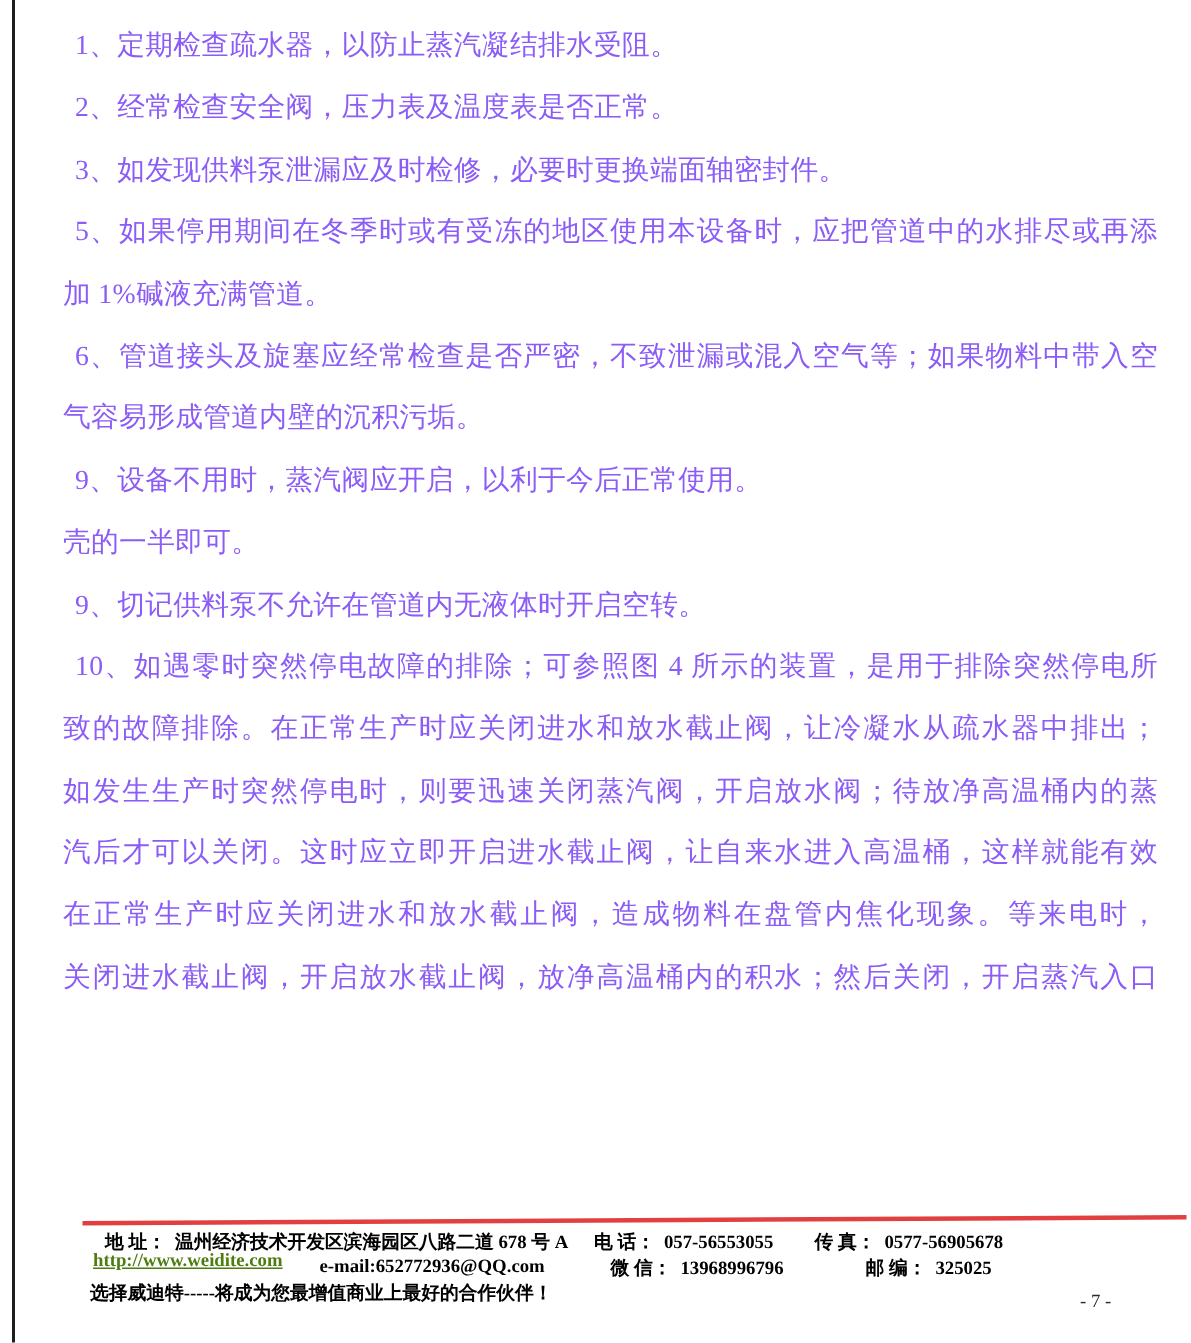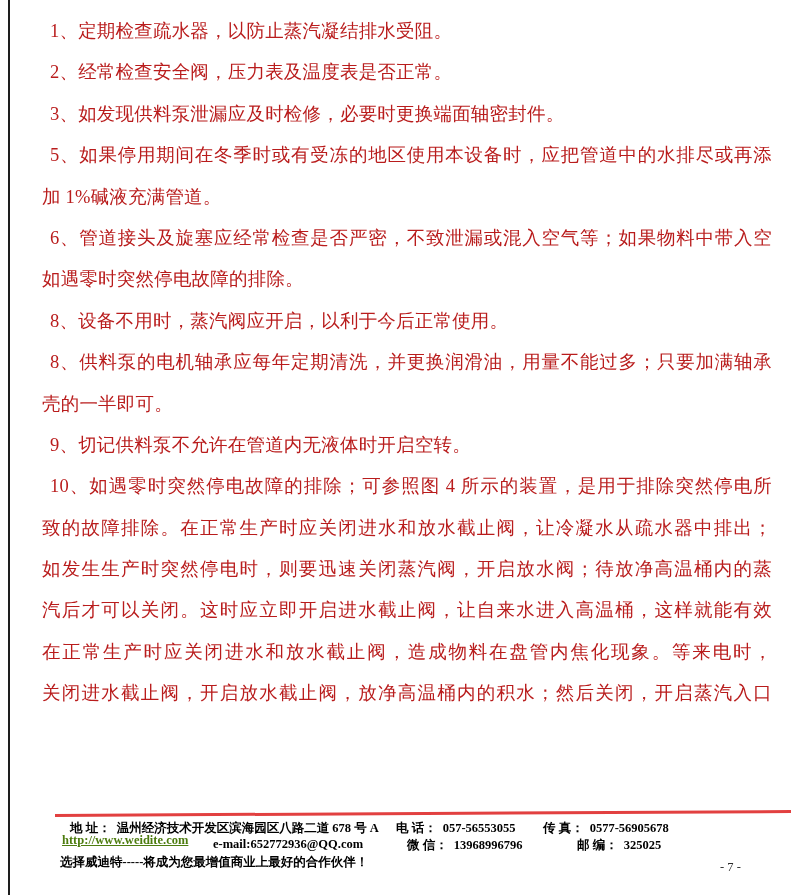--- a/index.html
+++ b/index.html
@@ -12,21 +12,21 @@
   }
   .scan-edge {
     position: absolute; left: 8px; top: 0; width: 2px; height: 895px;
     background: #1e1e1e;
   }
   .content {
     position: absolute; left: 42px; top: 11px; width: 730px;
   }
   .line {
     height: 41.4px; line-height: 41.4px;
-    font-size: 18.5px; color: #b91c1c;
+    font-size: 18.5px; color: #8b5cf6;
     letter-spacing: 0.2px;
     overflow: hidden;
   }
   .line.item { padding-left: 8px; }
   .line.full { text-align: justify; text-align-last: justify; }
   .footer-rule {
     position: absolute; left: 55px; top: 812px; width: 736px; height: 2.5px;
     background: #e24040; transform: rotate(-0.3deg);
   }
   .f {
@@ -55,23 +55,22 @@
 
 <div class="scan-edge"></div>
 
 <div class="content">
   <div class="line item">1、定期检查疏水器，以防止蒸汽凝结排水受阻。</div>
   <div class="line item">2、经常检查安全阀，压力表及温度表是否正常。</div>
   <div class="line item">3、如发现供料泵泄漏应及时检修，必要时更换端面轴密封件。</div>
   <div class="line item full">5、如果停用期间在冬季时或有受冻的地区使用本设备时，应把管道中的水排尽或再添</div>
   <div class="line">加 1%碱液充满管道。</div>
   <div class="line item full">6、管道接头及旋塞应经常检查是否严密，不致泄漏或混入空气等；如果物料中带入空</div>
-  <div class="line">如遇零时突然停电故障的排除。</div>
-  <div class="line item">8、设备不用时，蒸汽阀应开启，以利于今后正常使用。</div>
-  <div class="line item full">8、供料泵的电机轴承应每年定期清洗，并更换润滑油，用量不能过多；只要加满轴承</div>
+  <div class="line">气容易形成管道内壁的沉积污垢。</div>
+  <div class="line item">9、设备不用时，蒸汽阀应开启，以利于今后正常使用。</div>
   <div class="line">壳的一半即可。</div>
   <div class="line item">9、切记供料泵不允许在管道内无液体时开启空转。</div>
   <div class="line item full">10、如遇零时突然停电故障的排除；可参照图 4 所示的装置，是用于排除突然停电所</div>
   <div class="line full">致的故障排除。在正常生产时应关闭进水和放水截止阀，让冷凝水从疏水器中排出；</div>
   <div class="line full">如发生生产时突然停电时，则要迅速关闭蒸汽阀，开启放水阀；待放净高温桶内的蒸</div>
   <div class="line full">汽后才可以关闭。这时应立即开启进水截止阀，让自来水进入高温桶，这样就能有效</div>
   <div class="line full">在正常生产时应关闭进水和放水截止阀，造成物料在盘管内焦化现象。等来电时，</div>
   <div class="line full">关闭进水截止阀，开启放水截止阀，放净高温桶内的积水；然后关闭，开启蒸汽入口</div>
 </div>
 

